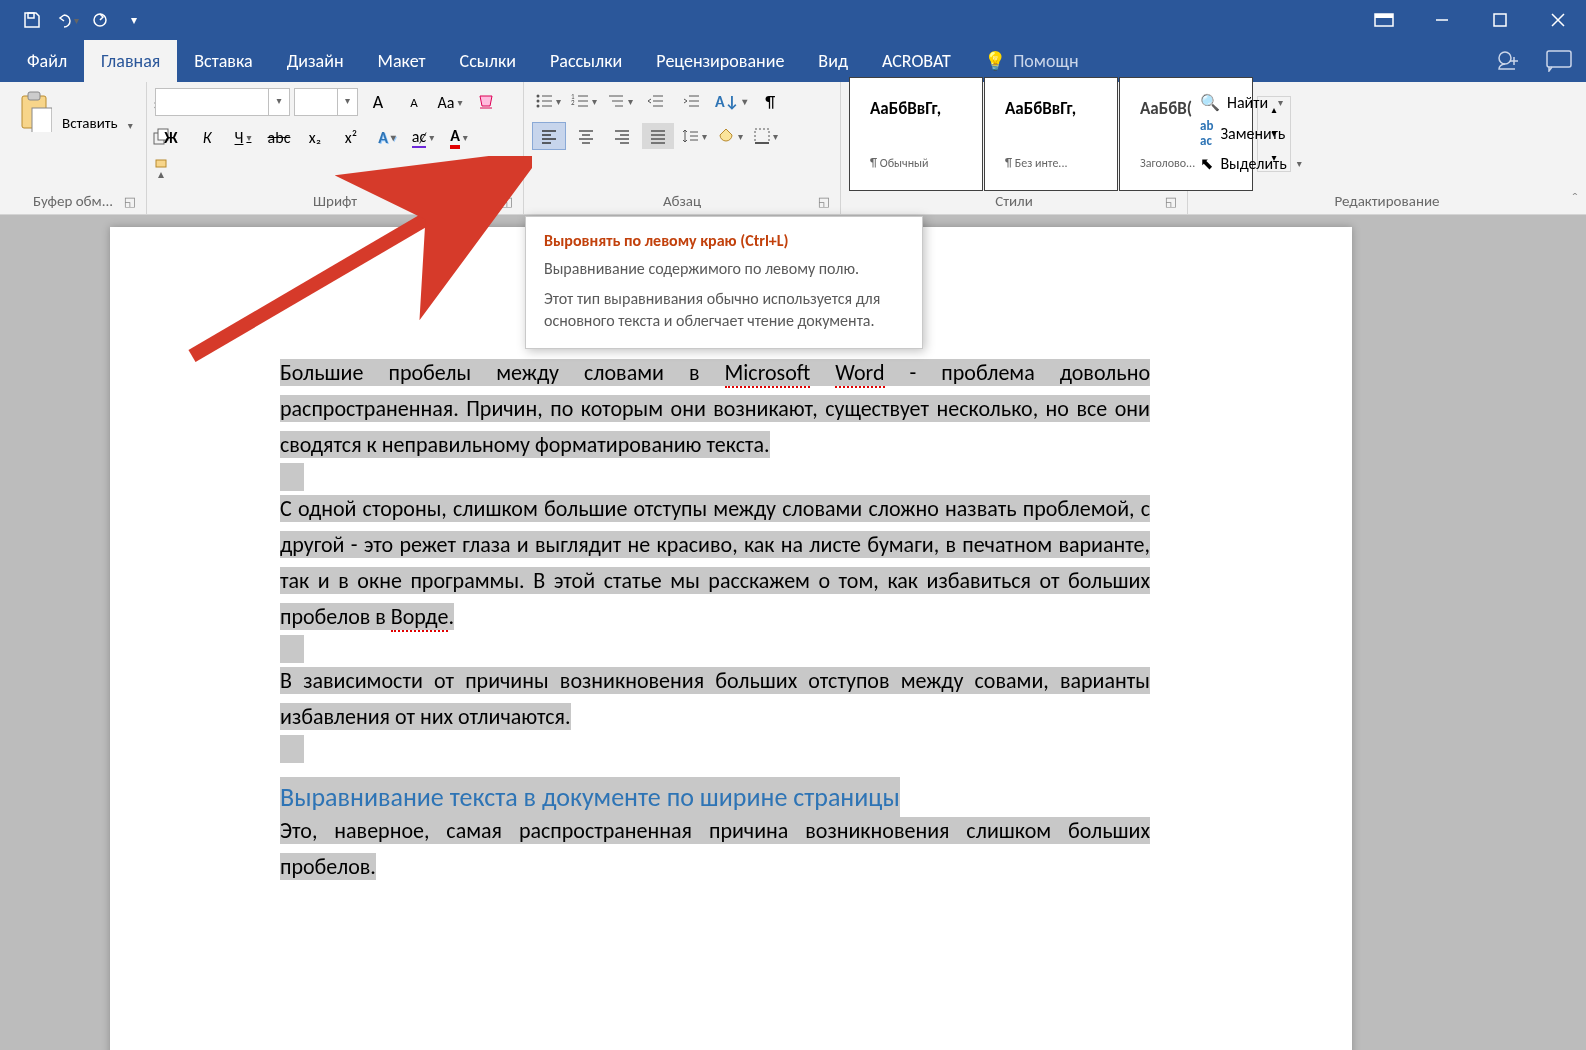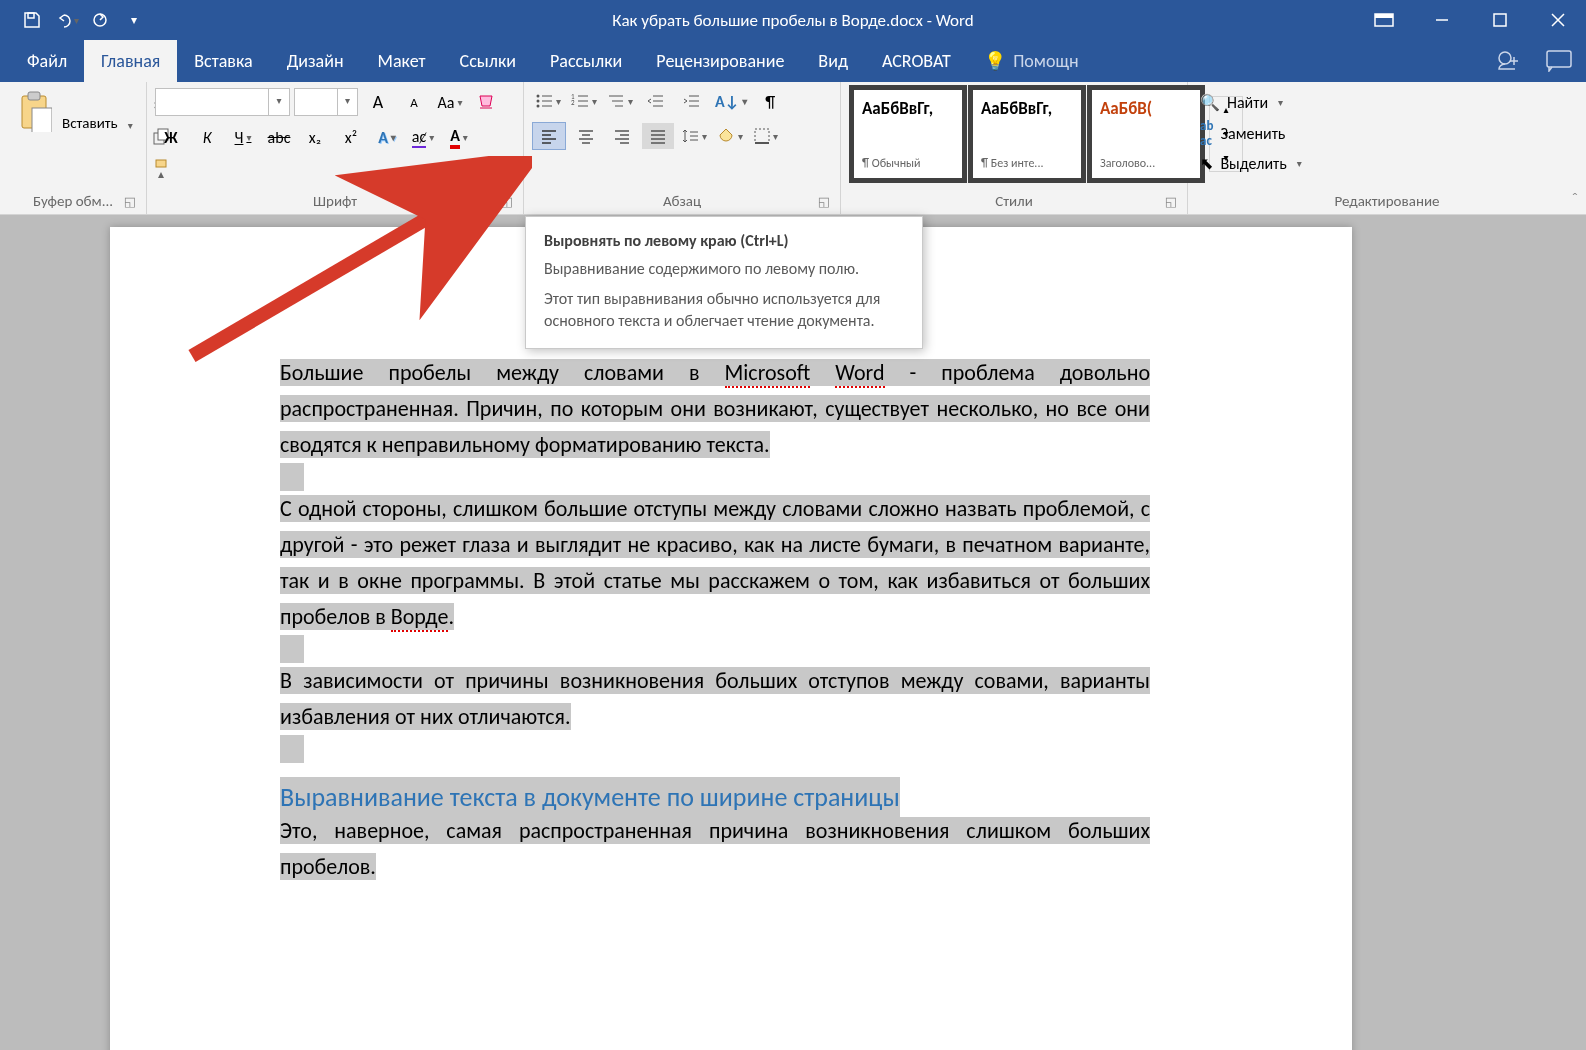--- a/index.html
+++ b/index.html
@@ -19,38 +19,38 @@
   .glabel{text-align:center;font-size:15px;color:#6a6a6a;padding:3px 0;position:relative}
   .glabel .dl{position:absolute;right:2px;bottom:4px;font-size:13px;color:#888;cursor:pointer}
   .row{display:flex;align-items:center;gap:4px}
   .big{display:flex;flex-direction:row;align-items:flex-end;gap:10px;padding:2px 8px;cursor:pointer}
   .btn{min-width:26px;height:26px;display:flex;align-items:center;justify-content:center;cursor:pointer;padding:0 3px}
   .dd::after{content:"▾";font-size:10px;color:#666;margin-left:3px}
   .combo{background:#fff;border:1px solid #c0c0c0;height:26px;display:flex}
   .combo span{padding:2px 6px;min-width:100px;font-size:15px}
   .combo .ar{width:20px;border-left:1px solid #c0c0c0;text-align:center;font-size:10px;color:#666;line-height:24px}
   .styles{display:flex;gap:1px}
-  .stylebox{width:92px;height:72px;background:#fff;border:5px solid #404040;display:flex;flex-direction:column;justify-content:space-between;padding:8px;cursor:pointer}
+  .stylebox{width:92px;height:72px;background:#fff;border:1px solid #404040;display:flex;flex-direction:column;justify-content:space-between;padding:20px;cursor:pointer}
   .stylebox .s1{font-size:17px;font-weight:700}
   .stylebox .s2{font-size:12px;color:#666;white-space:nowrap;overflow:hidden}
-  .stylebox.head .s1{color:#c2410c}
+  .stylebox.head .s1{color:#404040}
   .edgrp{display:flex;flex-direction:column;gap:4px;padding-top:4px}
   .edbtn{display:flex;align-items:center;gap:7px;font-size:16px;cursor:pointer;padding:1px 4px}
   .collapse{position:absolute;right:8px;bottom:6px;color:#888;cursor:pointer}
   .workspace{background:#bcbcbc;height:836px;position:relative;overflow:hidden}
   .page{position:absolute;left:110px;top:12px;width:1242px;height:1400px;background:#fff;box-shadow:0 0 8px rgba(0,0,0,.25)}
   .doc{position:absolute;left:170px;top:128px;width:870px;font-family:Calibri,Arial,sans-serif}
   .hsel{background:#c8c8c8}
   .h1{color:#2e74b5;font-size:26px;padding:4px 0}
   .p{font-size:22px;line-height:36px;color:#000}
   .just{text-align:justify}
   .spell{border-bottom:2px dotted #e00000}
   .blank{height:28px;width:24px}
   .tooltip{position:absolute;left:525px;top:216px;width:360px;background:#fff;border:1px solid #c9c9c9;box-shadow:2px 2px 10px rgba(0,0,0,.25);padding:14px 18px 16px 18px;font-size:16px;color:#5a5a5a;z-index:50}
-  .tooltip .tt{font-weight:700;color:#404040;margin-bottom:6px}
+  .tooltip .tt{font-weight:700;color:#c2410c;margin-bottom:6px}
   .tooltip p{margin:8px 0 0 0;line-height:22px}
   .arrow{position:absolute;z-index:60}
   svg{display:block}
 </style>
 </head>
 <body>
 
 <div class="titlebar">
   <div class="qat">
     <div class="ic">
@@ -65,21 +65,20 @@
         </svg>
       </div>
     <div class="ic">
         <svg width="18" height="18" viewBox="0 0 18 18">
           <circle cx="9" cy="9" r="6" fill="none" stroke="#fff" stroke-width="1.5"></circle>
           <path d="M9 3l3 3-3 3" fill="none" stroke="#fff" stroke-width="1.5"></path>
         </svg>
       </div>
     <div class="ic" style="font-size:12px;color:#fff">▾</div>
   </div>
-  <div class="title">Как убрать большие пробелы в Ворде.docx - Word</div>
   <div class="winbtns">
     <div class="ic">
         <svg width="20" height="14">
           <rect x="1" y="1" width="18" height="12" fill="none" stroke="#fff" stroke-width="1.5"></rect>
           <rect x="1" y="1" width="18" height="4" fill="#fff"></rect>
         </svg>
       </div>
     <div class="ic">
         <svg width="16" height="16">
           <line x1="2" y1="8" x2="14" y2="8" stroke="#fff" stroke-width="1.5"></line>

